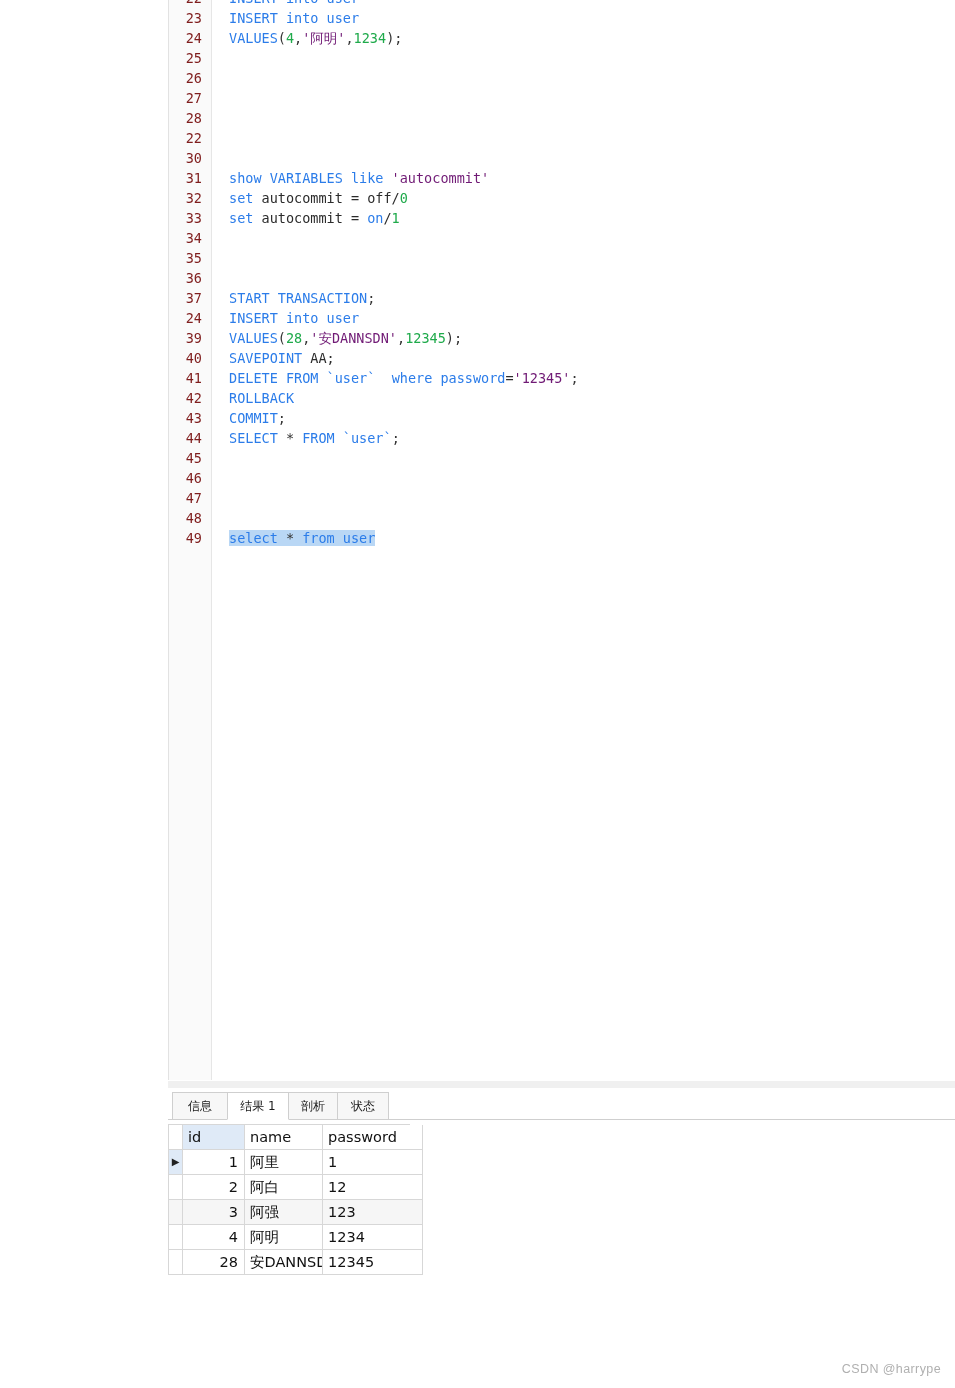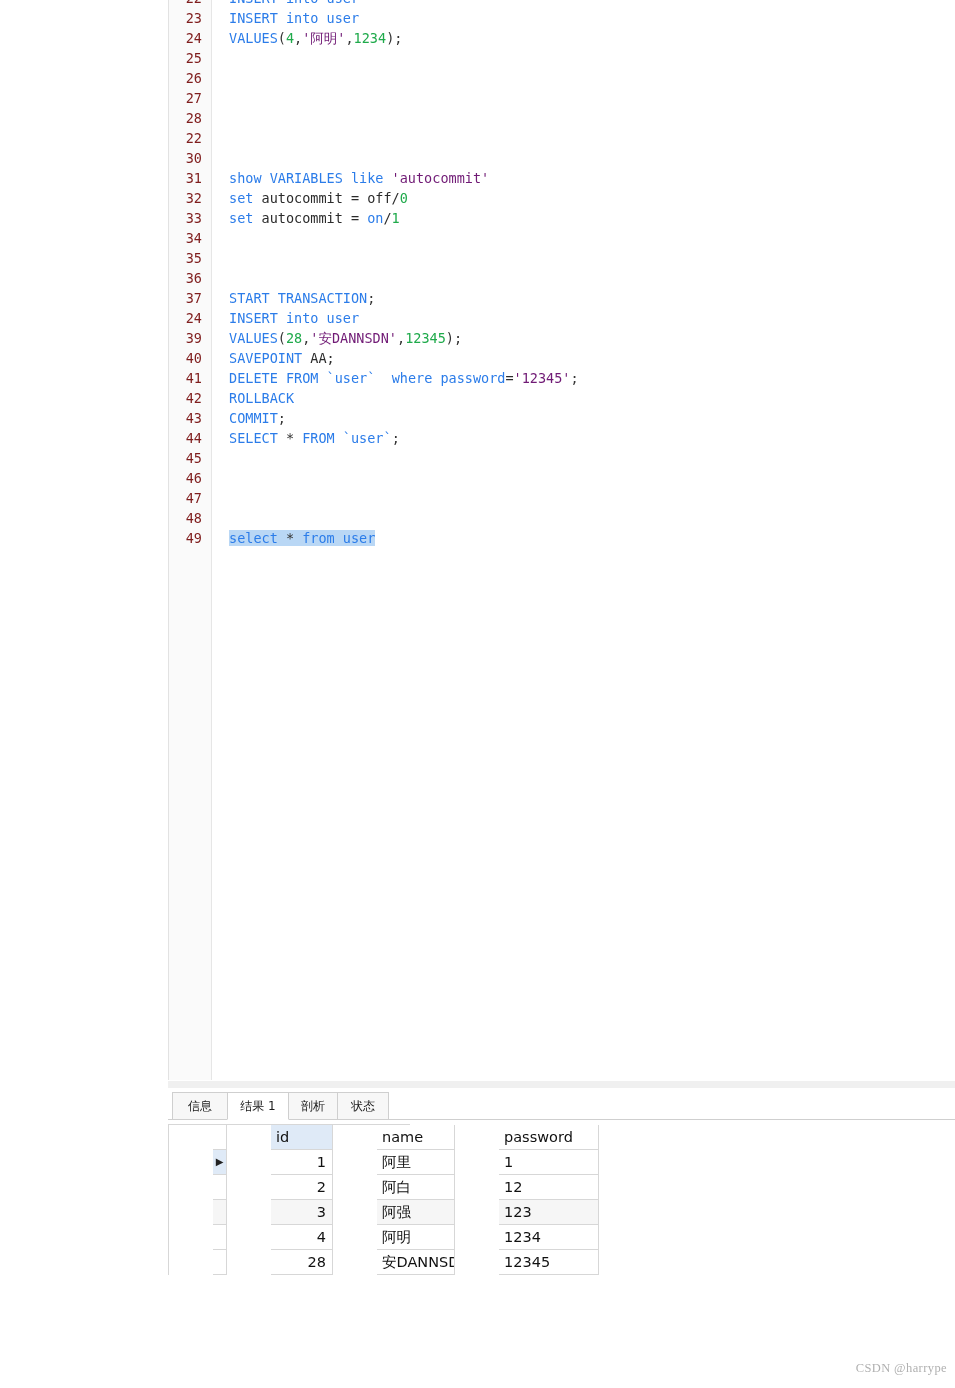--- a/index.html
+++ b/index.html
@@ -176,21 +176,20 @@
     box-sizing: border-box;
     border-right: 1px solid #d7d7d7;
     border-bottom: 1px solid #d7d7d7;
     padding: 0 5px;
     line-height: 24px;
     font-family: "DejaVu Sans", "Liberation Sans", sans-serif;
     font-size: 14.5px;
     color: #111111;
     overflow: hidden;
     white-space: nowrap;
-    margin-left: 44px;
   }
   .cell.marker {
     width: 14px;
     min-width: 14px;
     padding: 0;
     text-align: center;
     background: #ffffff;
     font-size: 10px;
     color: #222222;
     line-height: 24px;
@@ -210,23 +209,23 @@
   }
   .cell.pwcol {
     width: 100px;
     min-width: 100px;
   }
   .grid-row.alt .cell { background: #f6f6f6; }
 
   
   #watermark {
     position: absolute;
-    right: 8px;
+    right: 14px;
     bottom: 12px;
-    font-family: Liberation Serif, serif;
+    font-family: Liberation Sans, sans-serif;
     font-size: 12.5px;
     color: #b0b0b0;
     letter-spacing: 0.4px;
     user-select: none;
   }
 </style>
 </head>
 <body>
 
 <div id="app">

